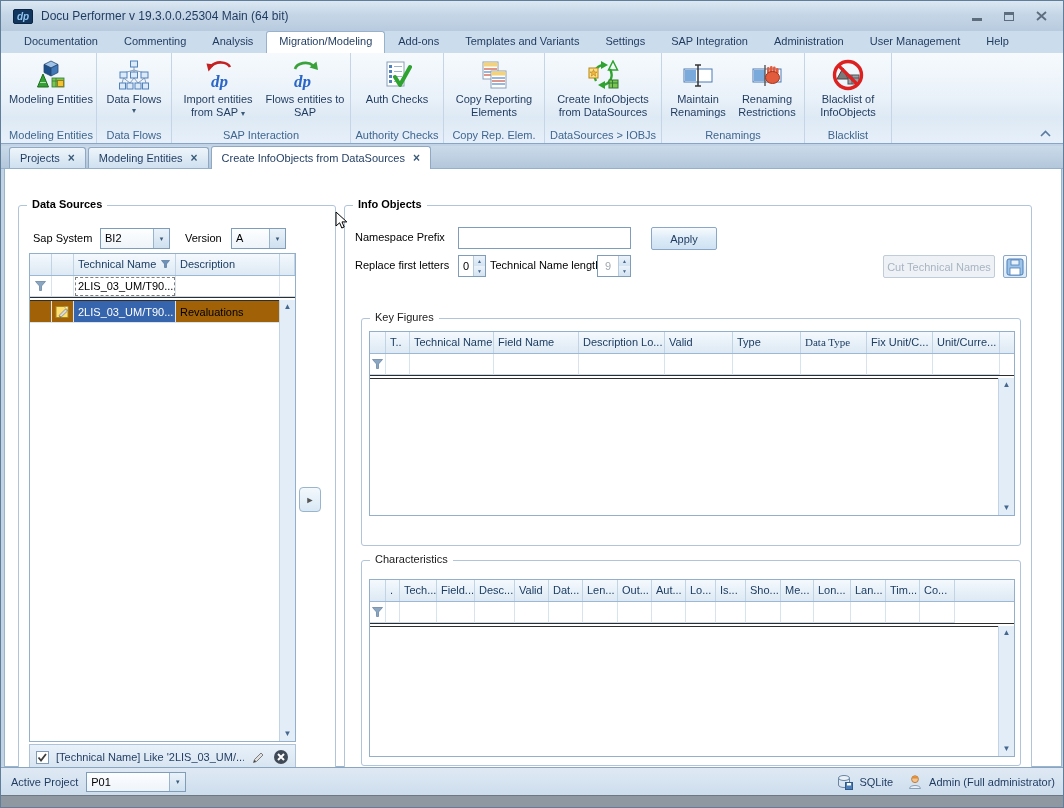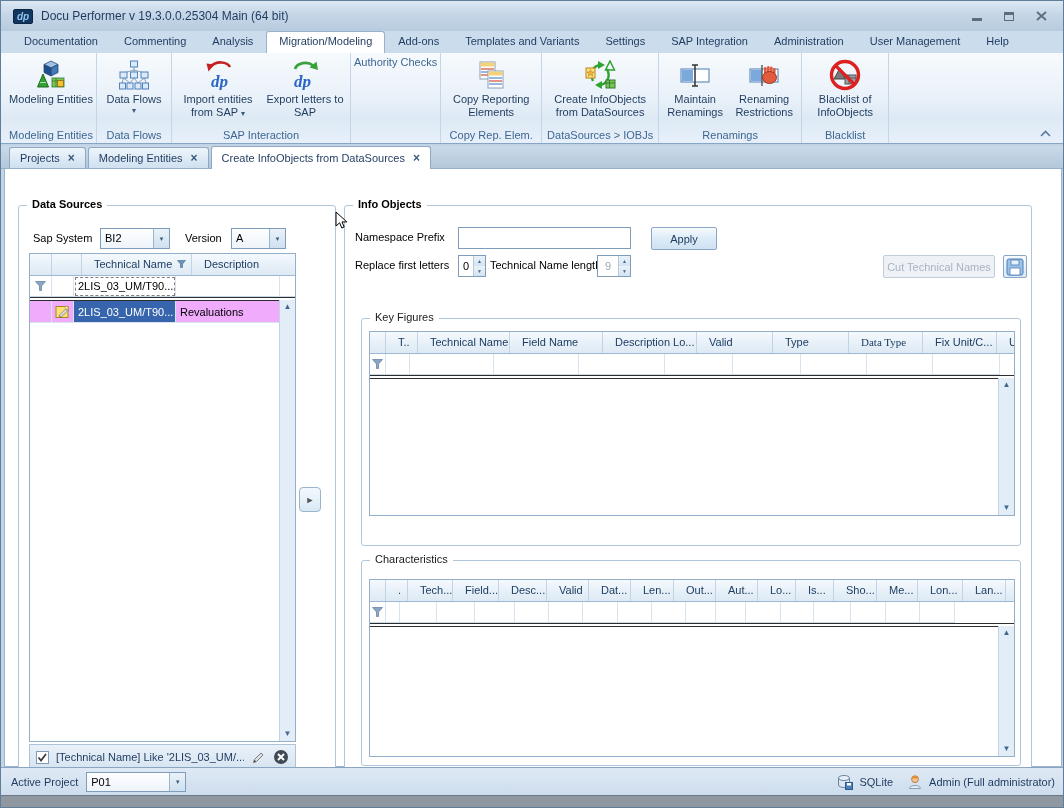--- a/index.html
+++ b/index.html
@@ -65,28 +65,28 @@
   .spin .sarrows{width:12px;border-left:1px solid #b7cbdf;display:flex;flex-direction:column;}
   .spin .sarrows span{flex:1;font-size:5px;line-height:10px;text-align:center;color:#44688f;background:linear-gradient(#eaf2fa,#d4e3f1);}
   .spin.disabled .sval{color:#a0a8b0;}
   .iconbtn{position:absolute;border:1px solid #8ba7c7;border-radius:2px;background:linear-gradient(#f7fbfe,#d8e8f5);
     display:flex;align-items:center;justify-content:center;}
   
   .grid{position:absolute;border:1px solid #93afc9;background:#fff;overflow:hidden;}
   .grow{display:flex;}
   .gh-cell{height:21px;background:linear-gradient(#f4f9fd,#dde9f4);border-right:1px solid #c0d4e6;
     border-bottom:1px solid #9db8d2;color:#1d3d63;padding:4px 4px 0;white-space:nowrap;overflow:hidden;flex-shrink:0;}
-  .ghead{background:linear-gradient(#f4f9fd,#dde9f4);border-bottom:1px solid #9db8d2;gap:8px;}
+  .ghead{background:linear-gradient(#f4f9fd,#dde9f4);border-bottom:1px solid #9db8d2;}
   .ghead .gh-cell{border-bottom:none;}
   .gf-cell{height:21px;background:#fff;border-right:1px solid #d7e3ef;border-bottom:1px solid #c9d9e8;
     padding:4px 4px 0;white-space:nowrap;overflow:hidden;flex-shrink:0;color:#000;}
   .gf-cell.center,.gd-cell.center{display:flex;align-items:center;justify-content:center;padding:0;}
   .filter-active{outline:1px dashed #808080;outline-offset:-2px;}
   .dsep{height:4px;border-top:1px solid #2e2e2e;border-bottom:1px solid #2e2e2e;background:#fff;}
-  .gd-cell{height:22px;background:#f0abfc;border-right:1px solid #d7e3ef;border-bottom:1px solid #d7e3ef;
+  .gd-cell{height:22px;background:#a16207;border-right:1px solid #d7e3ef;border-bottom:1px solid #d7e3ef;
     padding:5px 4px 0;white-space:nowrap;overflow:hidden;flex-shrink:0;color:#000;}
   .gd-cell.sel{background:#3665ae;color:#fff;}
   .w16{width:16px;} .w22{width:22px;}
   .vscroll{position:absolute;right:0;width:16px;background:#e3edf8;border-left:1px solid #c0d4e6;
     display:flex;flex-direction:column;justify-content:space-between;align-items:center;padding:3px 0;}
   .vscroll .sarr{font-size:8px;color:#44688f;line-height:8px;}
   
   .filterbar{position:absolute;height:26px;background:linear-gradient(#e9f1f9,#d6e4f1);border:1px solid #aec3d8;
     display:flex;align-items:center;gap:7px;padding:0 6px;}
   .filterbar .ftext{flex:1;color:#1e3a5f;white-space:nowrap;overflow:hidden;}
@@ -198,27 +198,46 @@
           <span class="rlabel"><span>Import entities from SAP</span> <span class="drop-arrow">▾</span></span>
         </div>
         <div class="rbtn" style="width:84px">
           <span class="ricon">
             <svg width="34" height="30" viewBox="0 0 34 30">
               <text x="6" y="27" font-size="17" font-style="italic" font-weight="bold" fill="#2a66c8" font-family="'Liberation Serif',serif">dp</text>
               <path d="M7,9 C9,2.5 20,1 25,5.5" fill="none" stroke="#3aa23a" stroke-width="2.6"></path>
               <polygon points="28.5,1.5 30,10 21.5,7.5" fill="#3aa23a"></polygon>
             </svg>
           </span>
-          <span class="rlabel">Export letters to SAP</span>
+          <span class="rlabel">Flows entities to SAP</span>
         </div>
       </div>
       <div class="rgroup-label">SAP Interaction</div>
     </div>
 
     <div class="rgroup">
+      <div class="rbuttons">
+        <div class="rbtn" style="width:86px">
+          <span class="ricon">
+            <svg width="30" height="30" viewBox="0 0 30 30">
+              <rect x="5" y="2" width="17" height="24" fill="#fff" stroke="#8aa0b8"></rect>
+              <rect x="7" y="5" width="3" height="3" fill="#4f81bd"></rect>
+                <line x1="12" y1="6.5" x2="20" y2="6.5" stroke="#9ab4cc"></line>
+              <rect x="7" y="10" width="3" height="3" fill="#4f81bd"></rect>
+                <line x1="12" y1="11.5" x2="20" y2="11.5" stroke="#9ab4cc"></line>
+              <rect x="7" y="15" width="3" height="3" fill="#4f81bd"></rect>
+                <line x1="12" y1="16.5" x2="20" y2="16.5" stroke="#9ab4cc"></line>
+              <rect x="7" y="20" width="3" height="3" fill="#4f81bd"></rect>
+                <line x1="12" y1="21.5" x2="20" y2="21.5" stroke="#9ab4cc"></line>
+              <path d="M13,17 L18,25 L28,7" fill="none" stroke="#2fa32f" stroke-width="4" stroke-linecap="round" stroke-linejoin="round"></path>
+            </svg>
+          </span>
+          <span class="rlabel">Auth Checks</span>
+        </div>
+      </div>
       <div class="rgroup-label">Authority Checks</div>
     </div>
 
     <div class="rgroup">
       <div class="rbuttons">
         <div class="rbtn" style="width:94px">
           <span class="ricon">
             <svg width="30" height="30" viewBox="0 0 30 30">
               <rect x="4" y="2" width="15" height="17" fill="#fff" stroke="#8aa0b8"></rect>
               <rect x="4.5" y="2.5" width="14" height="4" fill="#f4d279"></rect>

